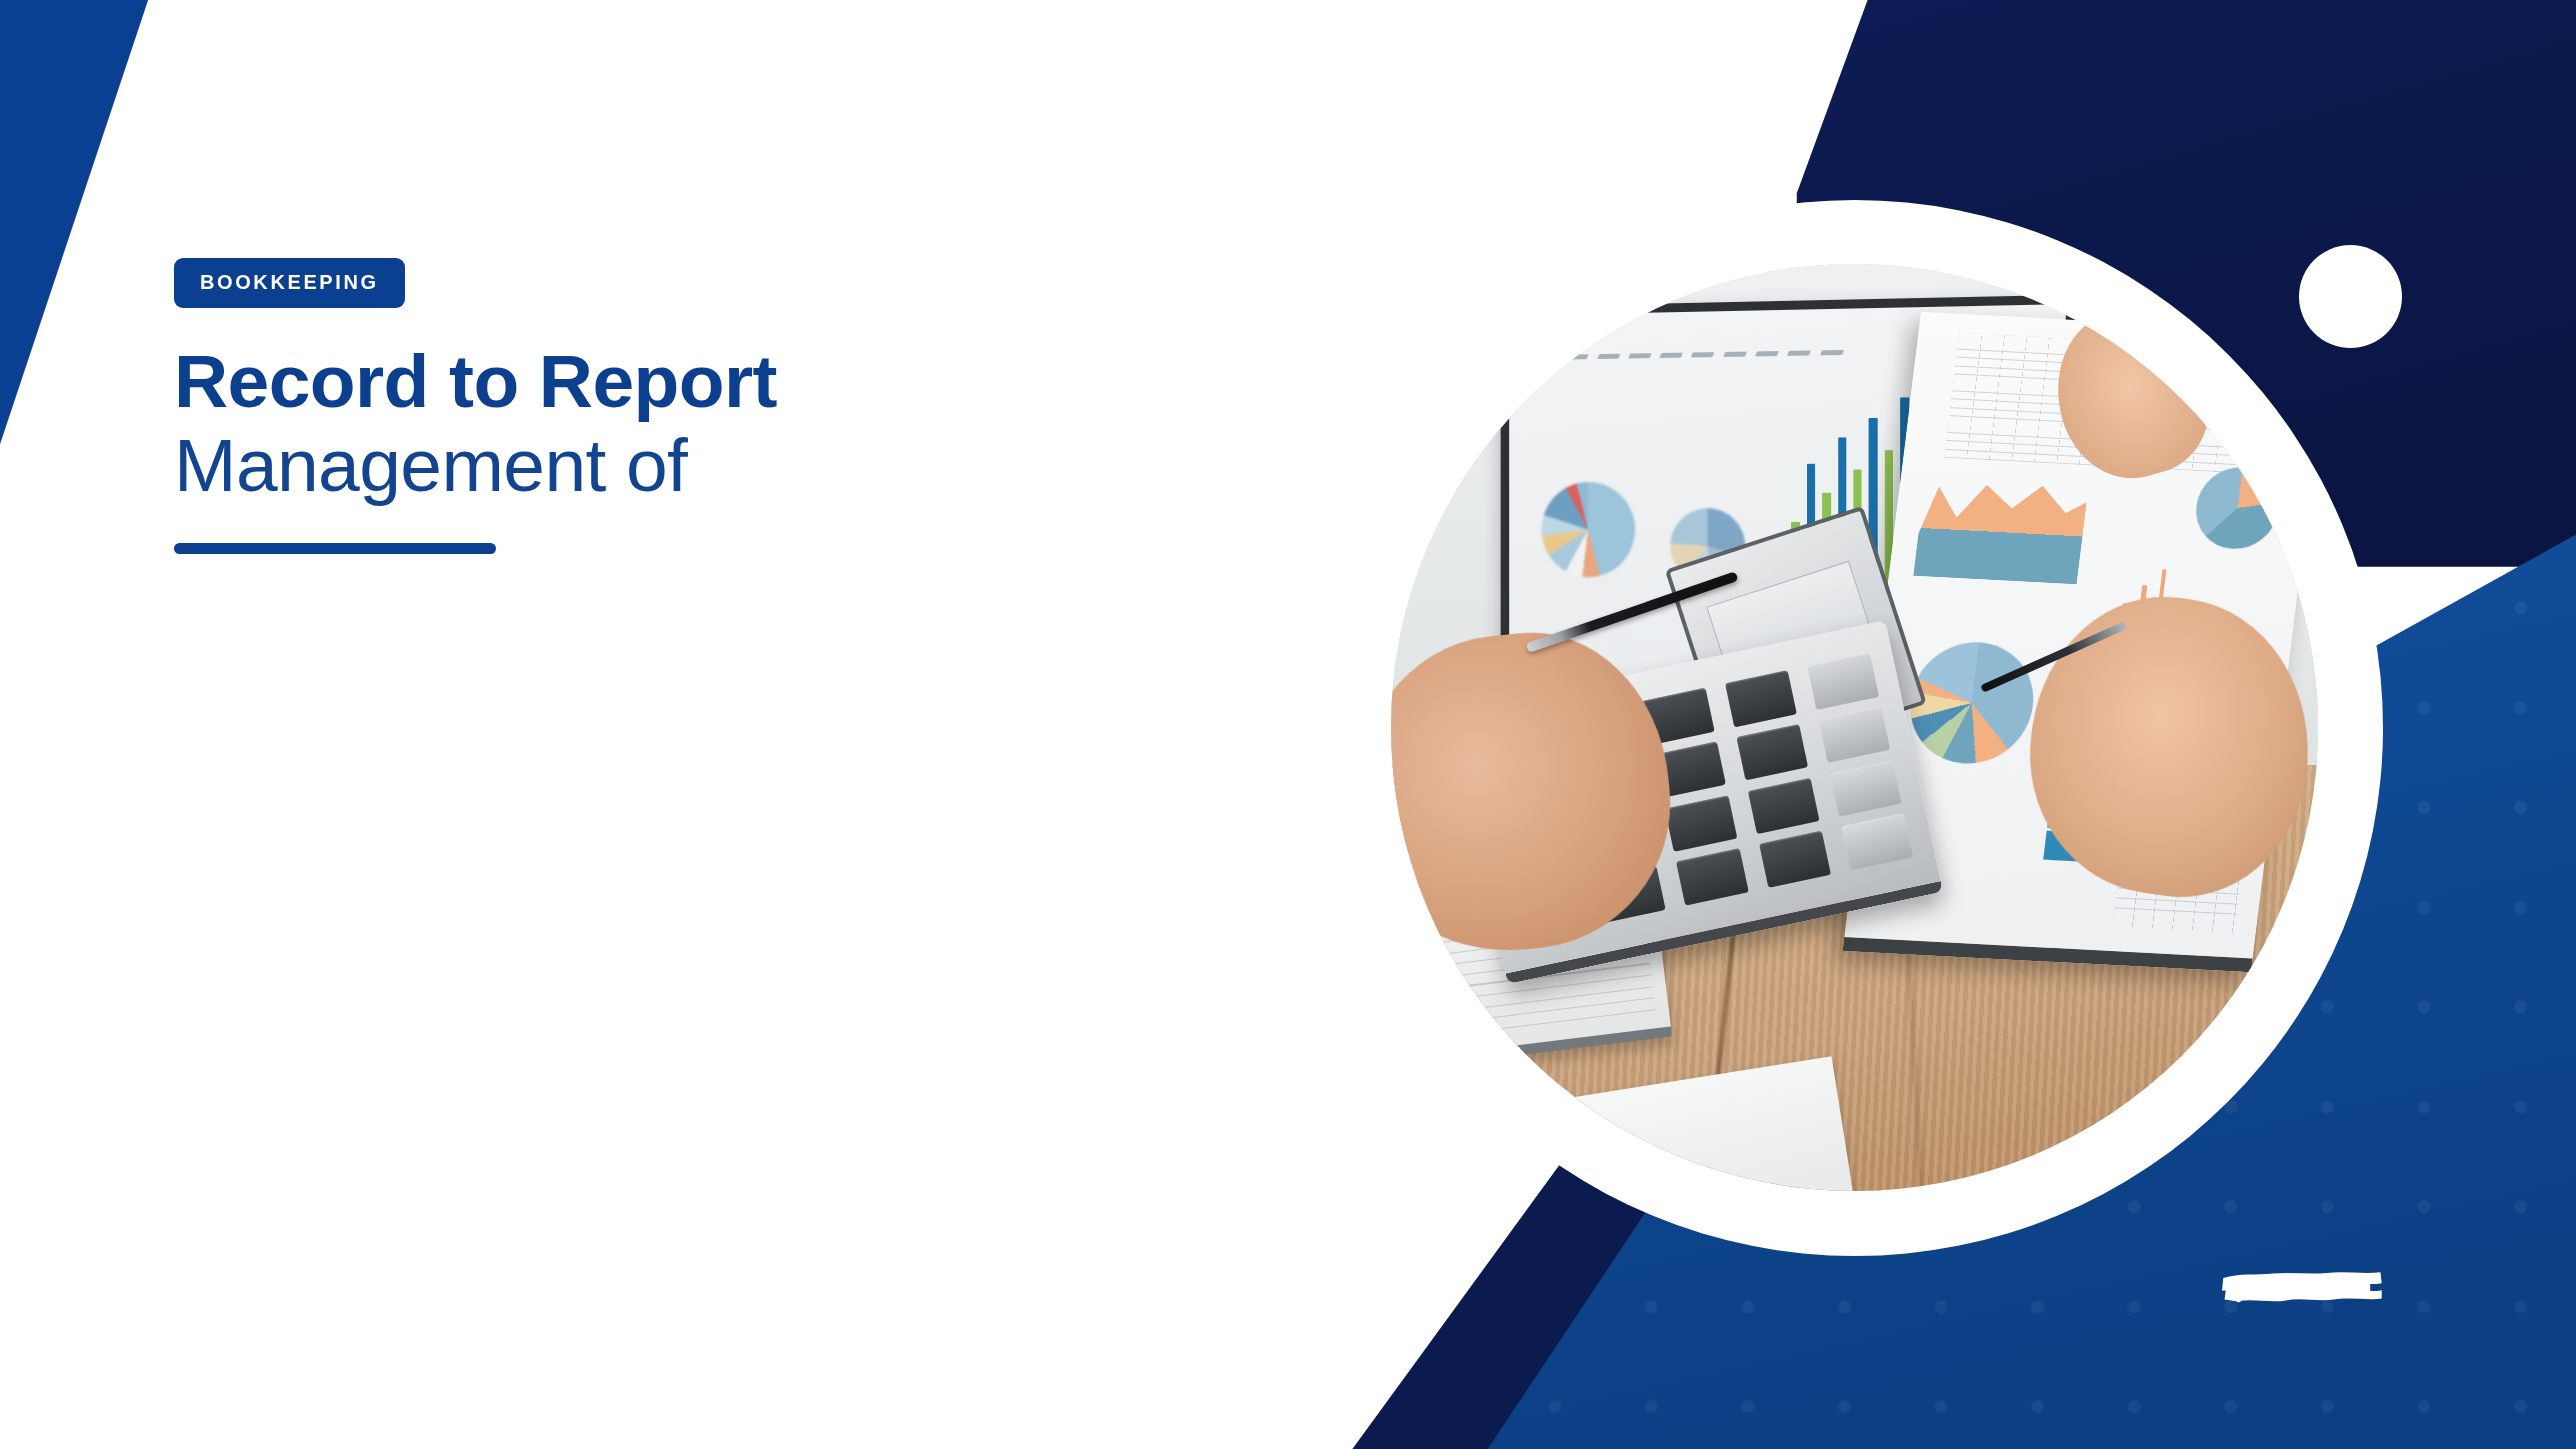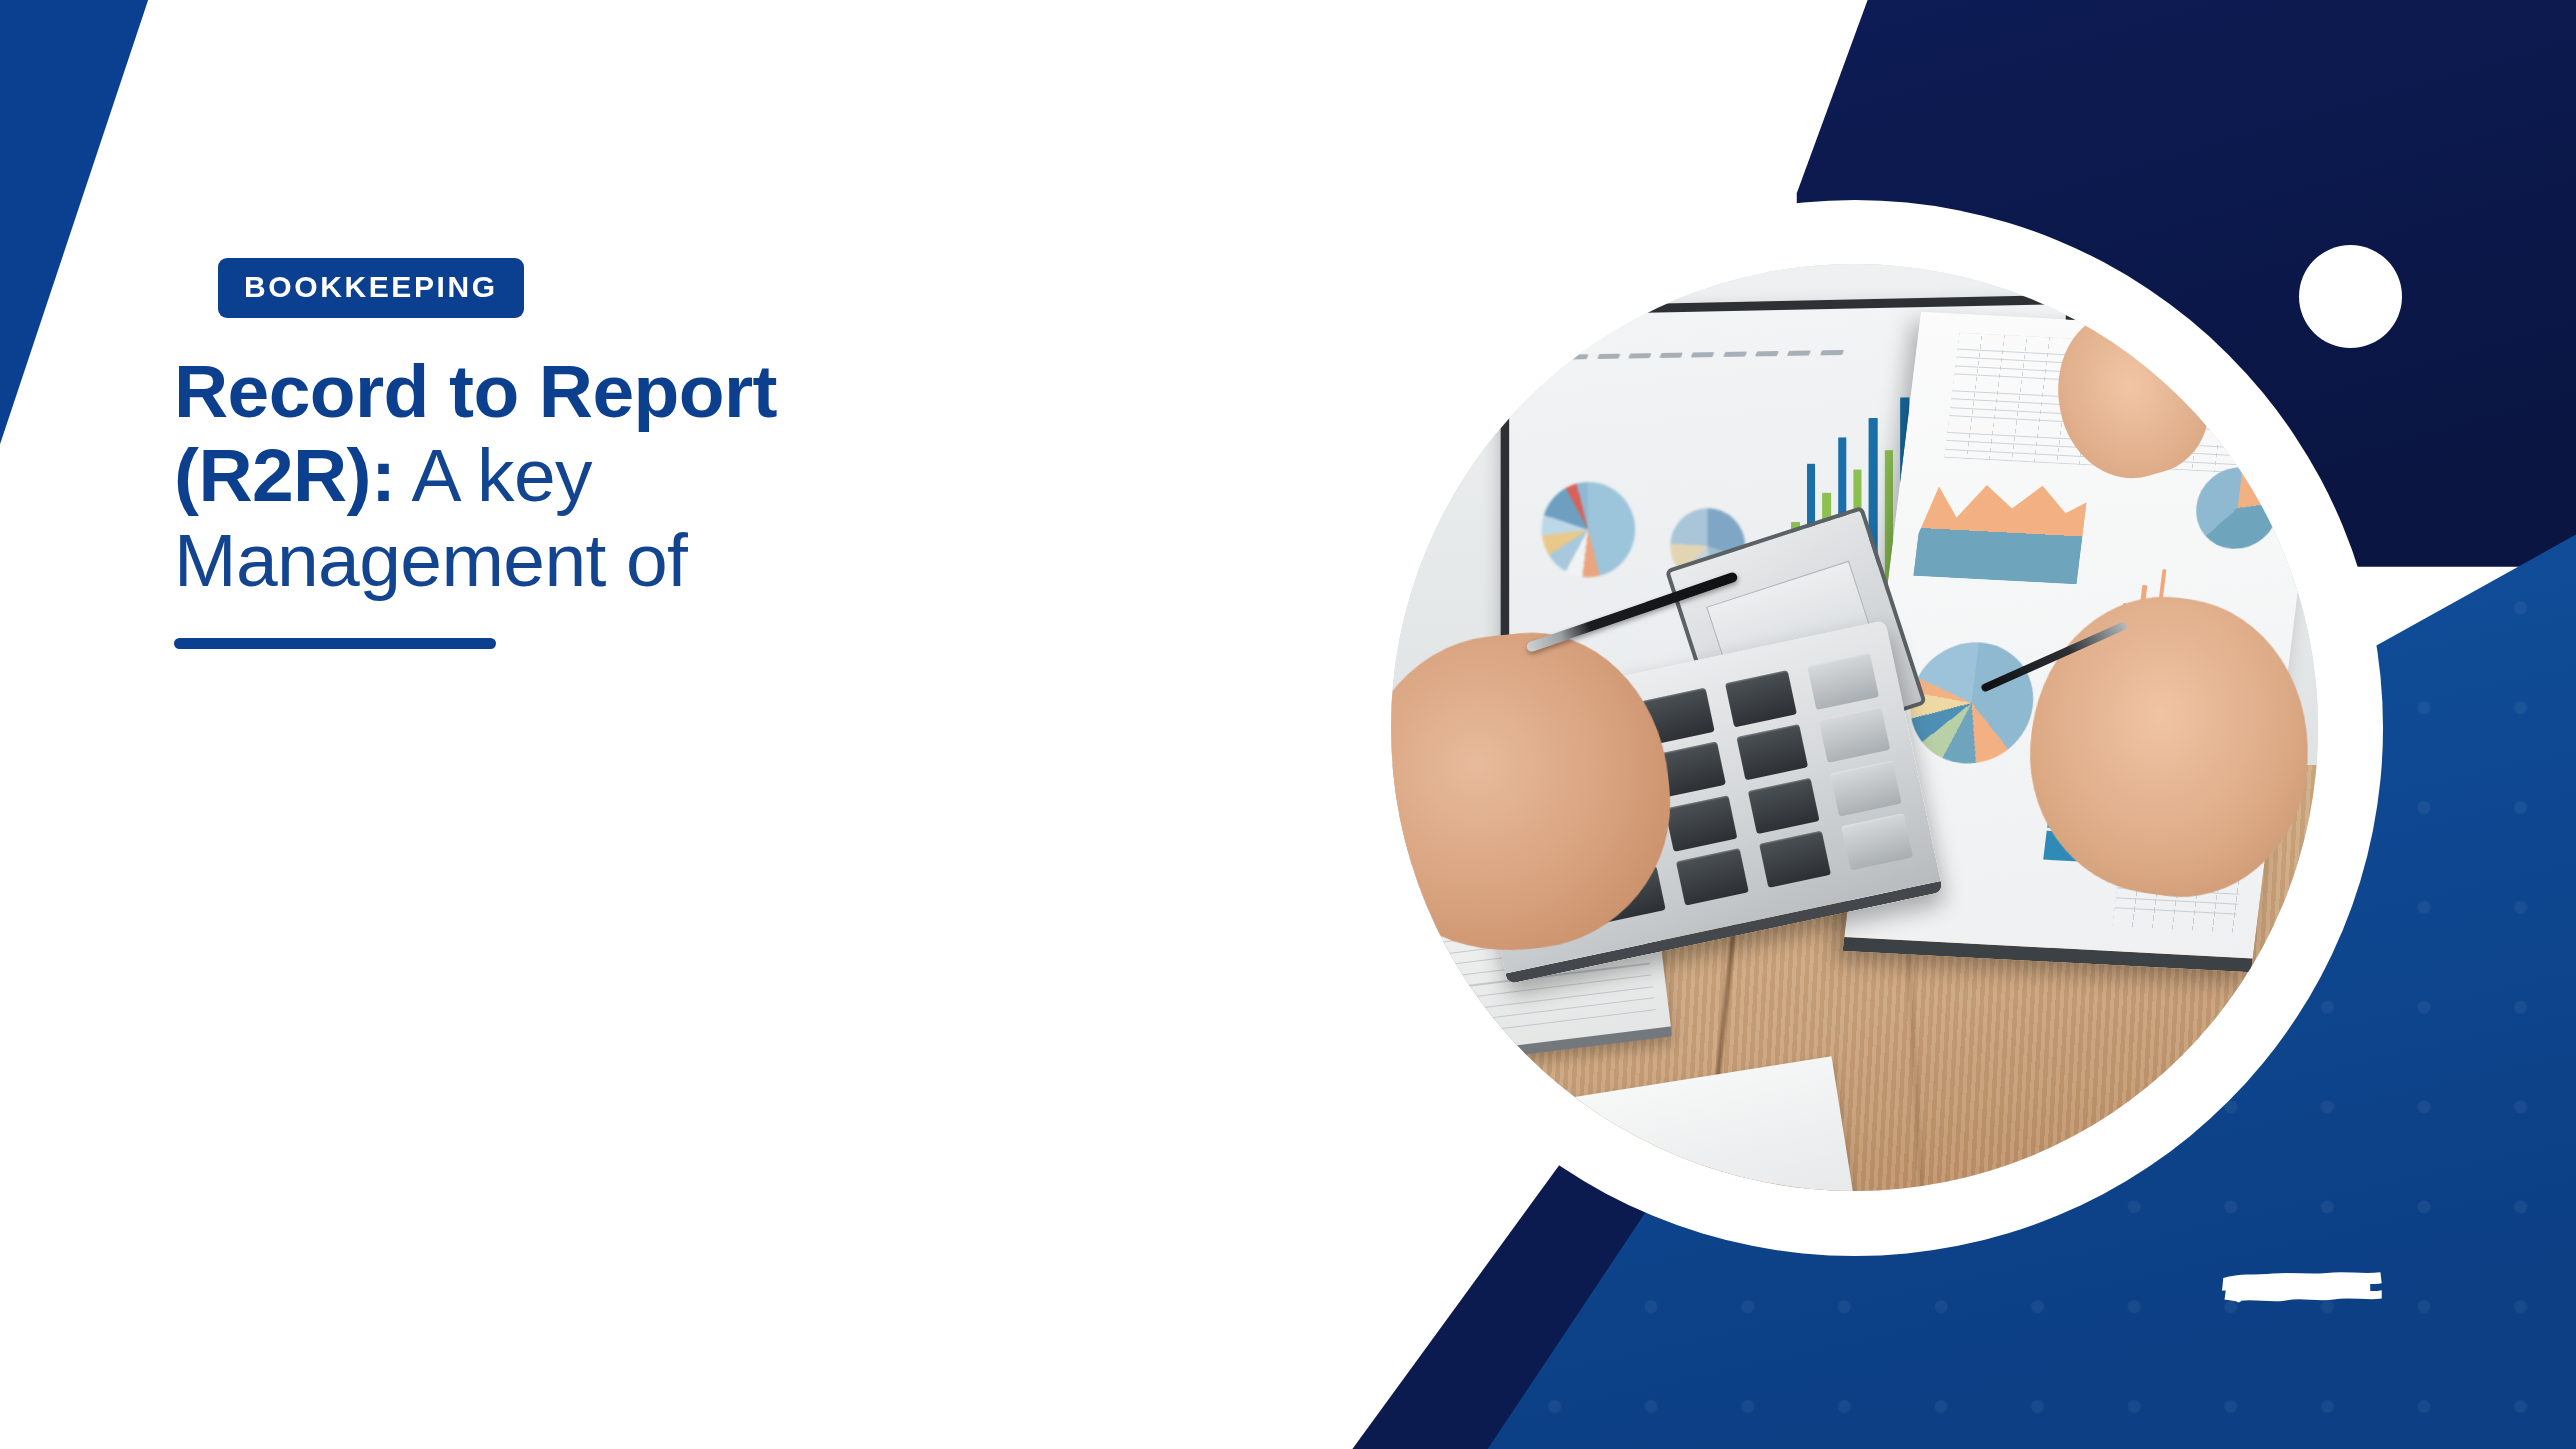--- a/index.html
+++ b/index.html
@@ -30,27 +30,26 @@
   .left-col {
     position: absolute;
     left: 174px;
     top: 258px;
     width: 979px;
   }
   .badge {
     display: inline-block;
     background: #0b3f8f;
     color: #ffffff;
-    font-size: 30px;
+    font-size: 20px;
     font-weight: bold;
     letter-spacing: 2.6px;
     padding: 14px 26px 15.5px 26px;
     border-radius: 9px;
     line-height: 1;
-    margin-left: 44px;
   }
   .headline {
     margin-top: 31px;
     font-size: 75px;
     line-height: 1.13;
     color: #12448f;
     font-weight: 400;
     letter-spacing: -0.6px;
   }
   .headline .strong {
@@ -553,23 +552,20 @@
   </svg>
 
   <div class="left-col">
 
     <div class="badge">BOOKKEEPING</div>
 
     <div class="headline">
       <div>
         <span class="strong">Record to Report</span>
       </div>
-      <div>
-        <span class="strong">(R2R):</span><span> A key</span>
-      </div>
       <div>Management of</div>
     </div>
 
     <div class="rule"></div>
   </div>
 
 </div>
 
 
 </body></html>

